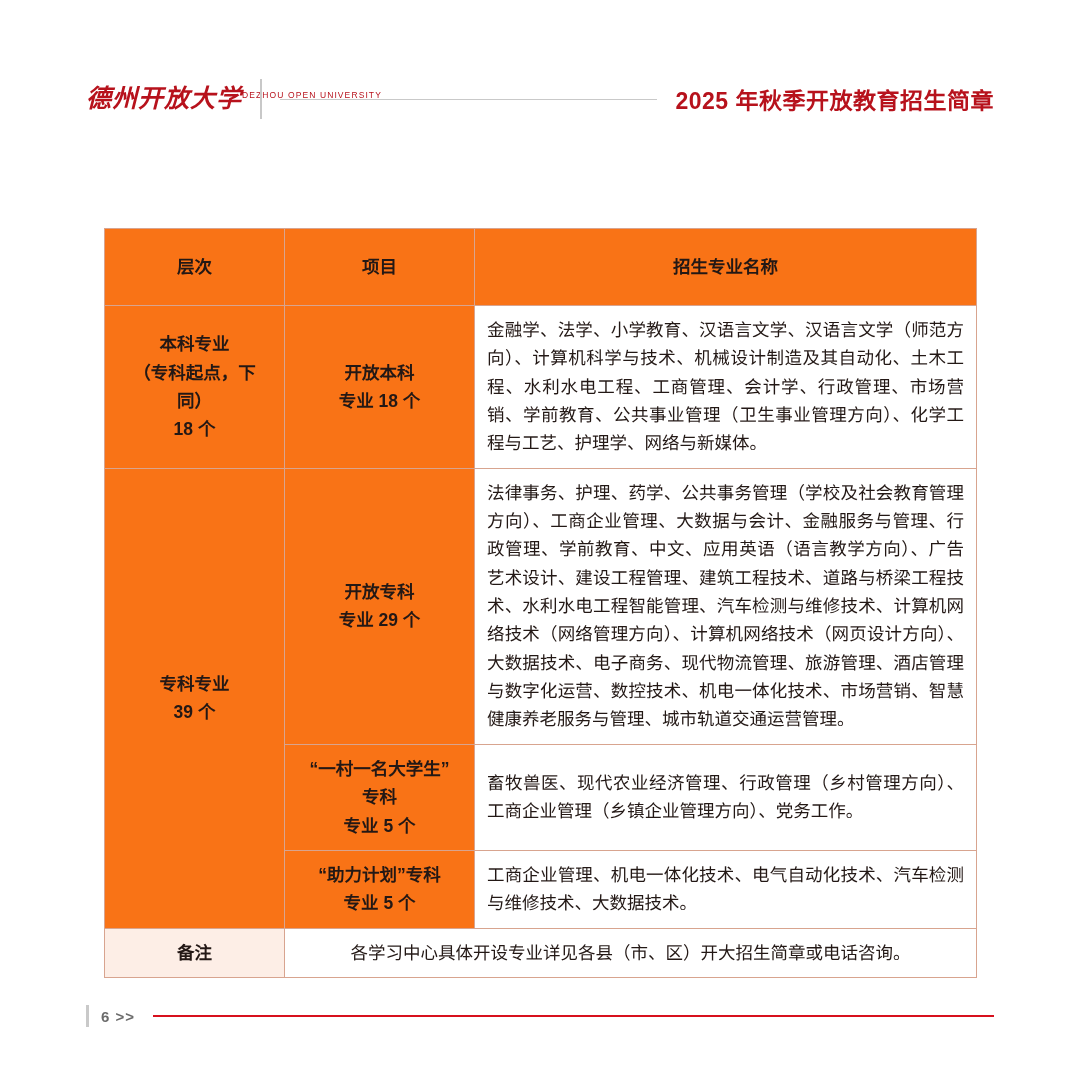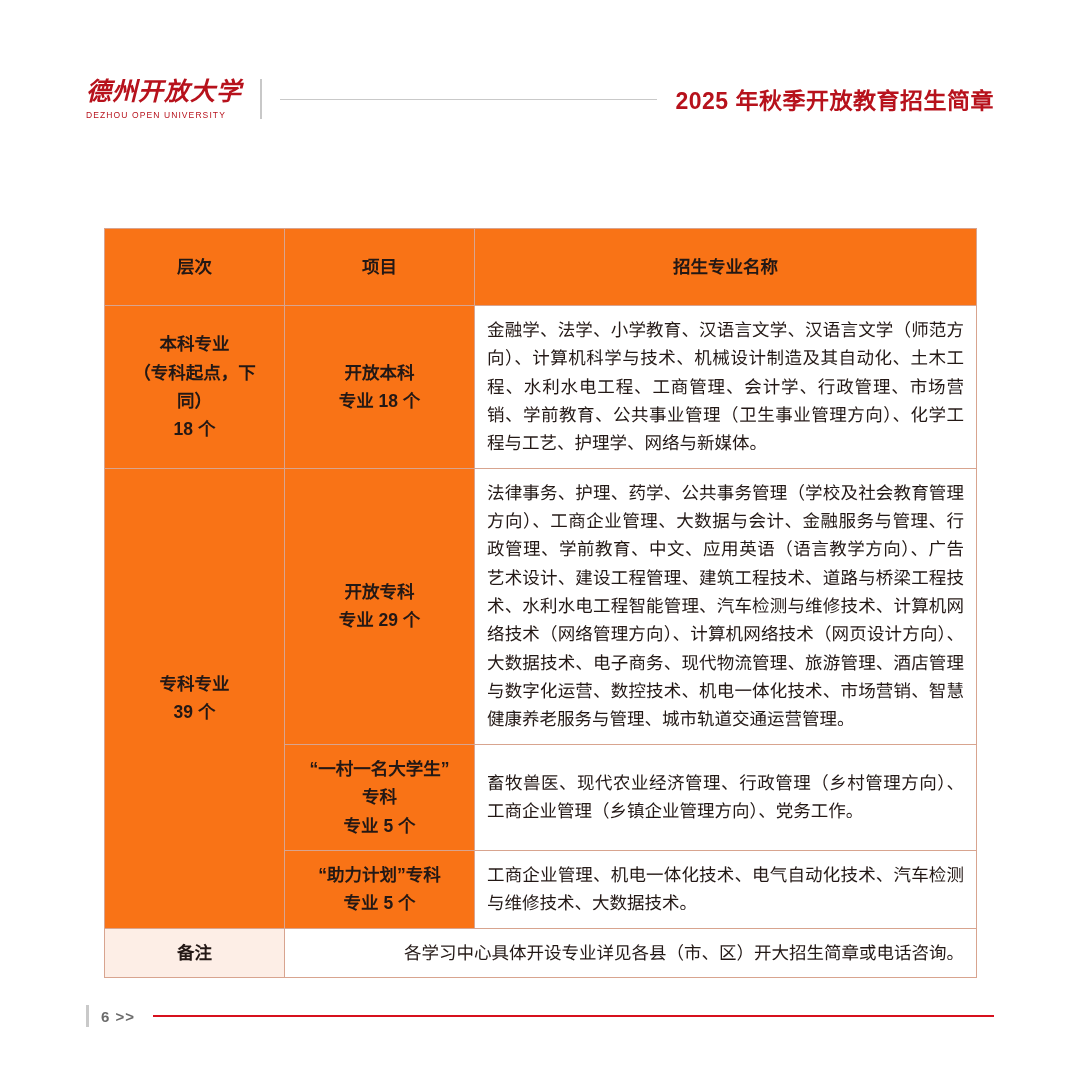--- a/index.html
+++ b/index.html
@@ -29,21 +29,21 @@
     left: 86px;
     right: 86px;
     height: 62px;
     display: flex;
     align-items: center;
   }
   .logo-block {
     width: 160px;
     flex: 0 0 160px;
     display: flex;
-    flex-direction: column;
+    flex-direction: row;
     justify-content: space-between;
     padding-right: 8px;
   }
   .logo-cn {
     font-family: "Liberation Serif", "DejaVu Serif", serif;
     font-weight: bold;
     font-style: italic;
     font-size: 25px;
     letter-spacing: 1px;
     color: #b7121c;
@@ -144,21 +144,21 @@
     text-align: justify;
     text-justify: inter-ideograph;
   }
   td.remark-label {
     background: #fdeee6;
     text-align: center;
     font-weight: bold;
   }
   td.remark-text {
     background: #ffffff;
-    text-align: right;
+    text-align: center;
   }
 
   
   .footer {
     position: absolute;
     left: 86px;
     right: 86px;
     bottom: 52px;
     height: 24px;
     display: flex;

